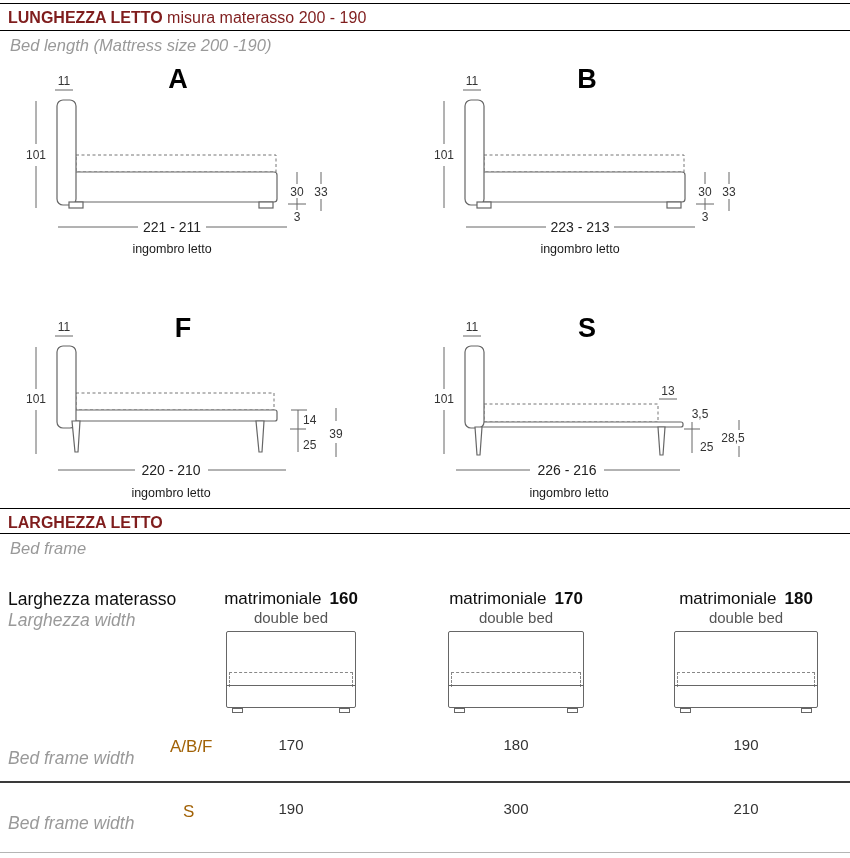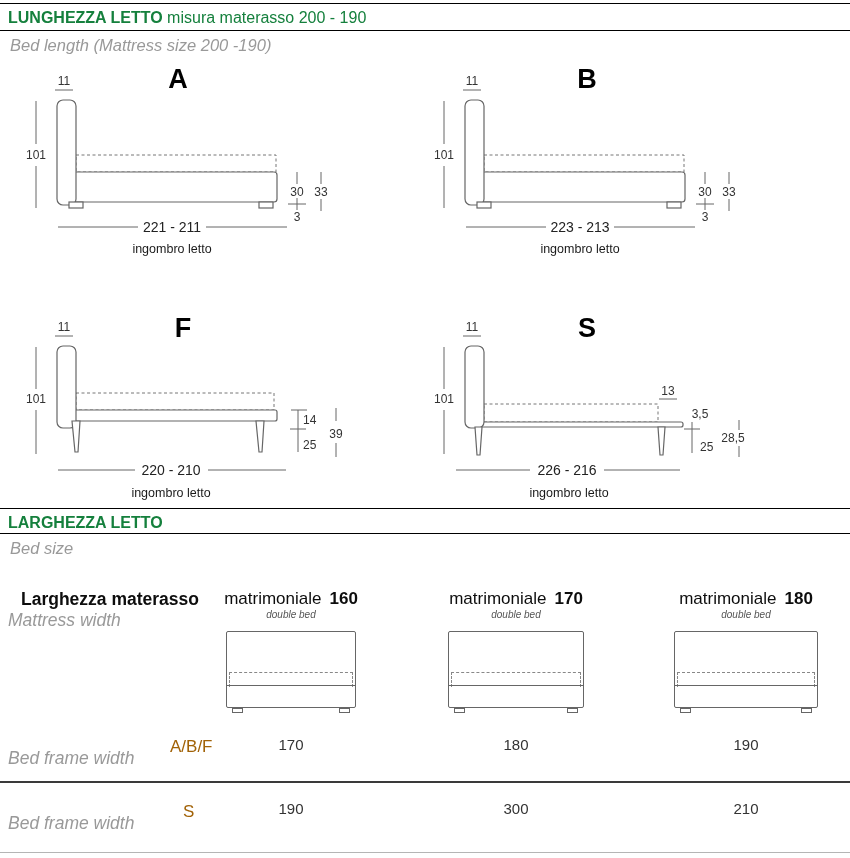--- a/index.html
+++ b/index.html
@@ -2,30 +2,30 @@
 <html><head>
 <meta charset="utf-8">
 <style>
   html,body { margin:0; padding:0; background:#fff; }
   #page { position:relative; width:850px; height:858px; background:#fff; overflow:hidden;
           font-family:"Liberation Sans", sans-serif; color:#111; }
   .abs { position:absolute; }
   .rule { position:absolute; left:0; right:0; height:0; border-top:1px solid #000; }
   .rule2 { position:absolute; left:0; right:0; height:0; border-top:2px solid #3a3a3a; }
   .rule-gray { position:absolute; left:0; right:0; height:0; border-top:1px solid #b5b5b5; }
-  .h1 { font-size:16px; font-weight:bold; white-space:nowrap; color:#15803d; }
+  .h1 { font-size:16px; font-weight:bold; white-space:nowrap; color:#7f1d1d; }
   .h1 .treg { font-weight:normal; }
   .subtitle { font-size:16.5px; font-style:italic; color:#999; white-space:nowrap; }
   .rowlabel { font-size:17.5px; color:#0d0d0d; white-space:nowrap; }
   .rowlabel-en { font-size:17.5px; font-style:italic; color:#999; white-space:nowrap; }
   .models { font-size:17px; color:#a16207; white-space:nowrap; }
   .colhead { position:absolute; transform:translateX(-50%); white-space:nowrap; font-size:17px; color:#0d0d0d; }
   .colhead .sz { margin-left:8px;text-align:right; }
   .dbed { position:absolute; transform:translateX(-50%); white-space:nowrap;
-          font-size:10px; font-style:italic; color:#555; }
+          font-size:15px; color:#555; }
   .val { position:absolute; transform:translateX(-50%); font-size:15px; color:#333; }
   
   .bedfront { position:absolute; height:77px; border:1px solid #666; border-radius:2px;
               background:#fff; box-sizing:border-box; }
   .bf-mattress { position:absolute; left:2px; right:2px; top:40px; height:14px;
                  border:1px dashed #888; border-bottom:none; }
   .bf-base { position:absolute; left:-1px; right:-1px; top:53px; height:0; border-top:1px solid #666; }
   .bf-foot { position:absolute; top:76px; width:11px; height:5px; border:1px solid #666;
              background:#fff; box-sizing:border-box; }
   
@@ -152,24 +152,24 @@
     <line class="ln" x1="331" y1="136" x2="331" y2="147"></line>
     <line class="ln" x1="48" y1="160" x2="122" y2="160"></line>
     <line class="ln" x1="196" y1="160" x2="272" y2="160"></line>
     <text class="dimlg" x="159" y="165" text-anchor="middle">226 - 216</text>
     <text class="cap" x="161" y="187" text-anchor="middle">ingombro letto</text>
   </svg>
 
   <div class="rule" style="top:508px"></div>
   <div class="abs h1" style="left:8px; top:514px">LARGHEZZA LETTO</div>
   <div class="rule" style="top:533px"></div>
-  <div class="abs subtitle" style="left:10px; top:539px">Bed size</div>
-
-  <div class="abs rowlabel" style="left:21px; top:589px; font-weight:bold">Larghezza materasso</div>
-  <div class="abs rowlabel-en" style="left:8px; top:610px">Mattress width</div>
+  <div class="abs subtitle" style="left:10px; top:539px">Bed frame</div>
+
+  <div class="abs rowlabel" style="left:8px; top:589px; font-weight:normal">Larghezza materasso</div>
+  <div class="abs rowlabel-en" style="left:8px; top:610px">Larghezza width</div>
 
   <div class="colhead" style="left:291px; top:589px">
     <span>matrimoniale</span><b class="sz">160</b>
   </div>
   <div class="dbed" style="left:291px; top:609px">double bed</div>
   <div class="colhead" style="left:516px; top:589px">
     <span>matrimoniale</span><b class="sz">170</b>
   </div>
   <div class="dbed" style="left:516px; top:609px">double bed</div>
   <div class="colhead" style="left:746px; top:589px">

